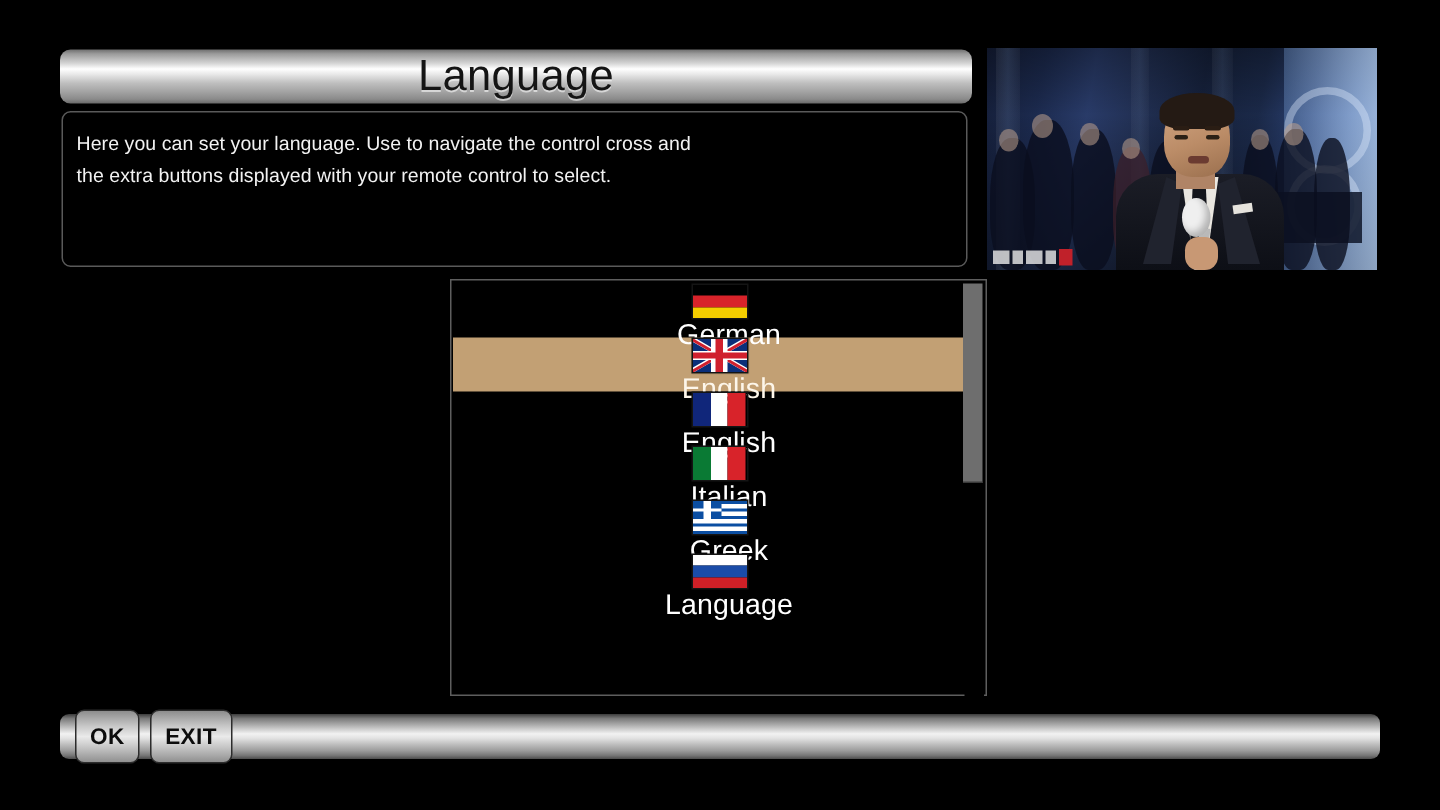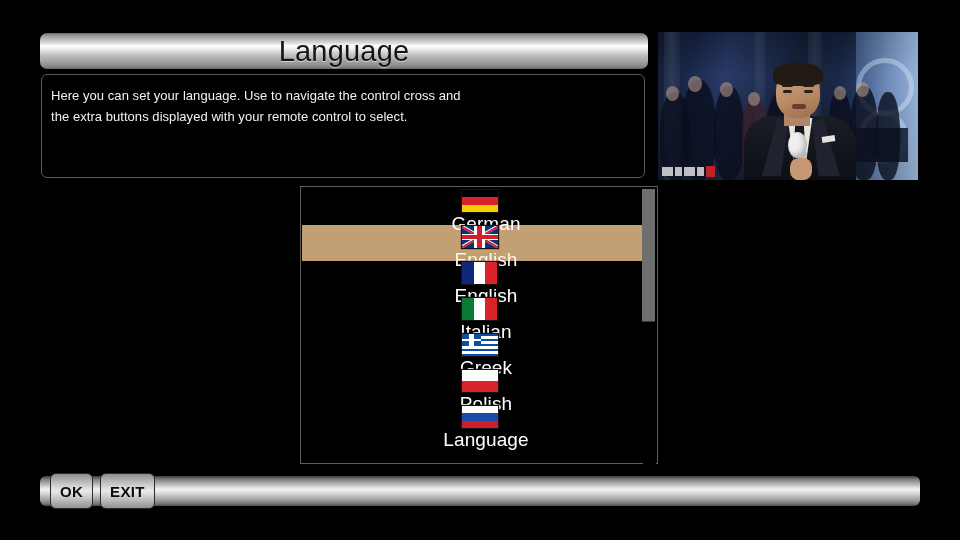--- a/index.html
+++ b/index.html
@@ -413,27 +413,20 @@
           <i style="left:0;top:55.5%;width:100%;height:11.1%;background:#fff"></i>
           <i style="left:0;top:77.7%;width:100%;height:11.1%;background:#fff"></i>
           <i style="left:0;top:0;width:55.5%;height:55.5%;background:#0b4ea2"></i>
           <i style="left:22%;top:0;width:11.5%;height:55.5%;background:#fff"></i>
           <i style="left:0;top:22%;width:55.5%;height:11.5%;background:#fff"></i>
         </div>
         <span class="lang-name">Greek</span>
       </div>
       <div class="lang-row">
         <div class="flag">
-          <i style="left:0;top:0;width:100%;height:50%;background:#fff"></i>
-          <i style="left:0;top:50%;width:100%;height:50%;background:#d8232a"></i>
-        </div>
-        <span class="lang-name">Polish</span>
-      </div>
-      <div class="lang-row">
-        <div class="flag">
           <i style="left:0;top:0;width:100%;height:33.4%;background:#fff"></i>
           <i style="left:0;top:33.4%;width:100%;height:33.2%;background:#1b4ca8"></i>
           <i style="left:0;top:66.6%;width:100%;height:33.4%;background:#cf2027"></i>
         </div>
         <span class="lang-name">Language</span>
       </div>
     </div>
   <div id="lang-scroll-track">
     <div id="lang-scroll-thumb" style="height: 132.48px; top: 1px;"></div>
   </div>

